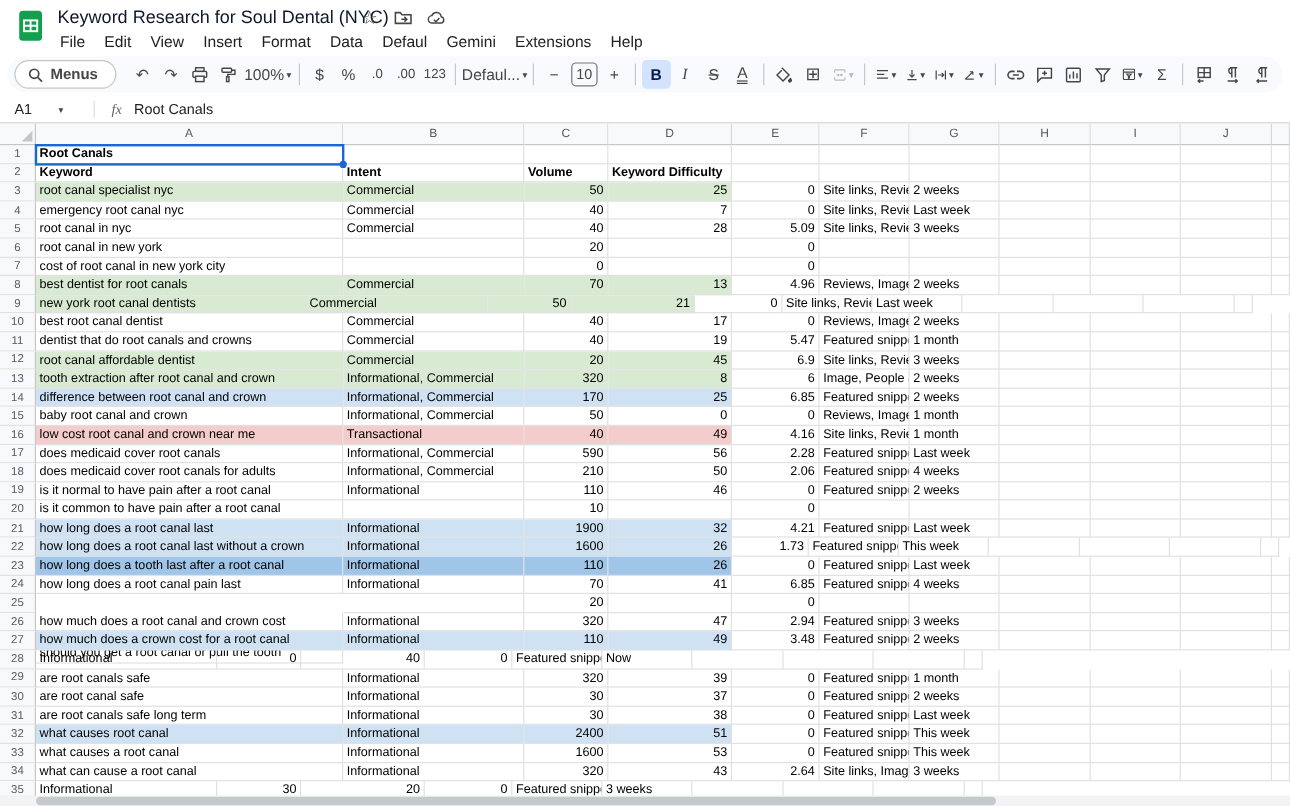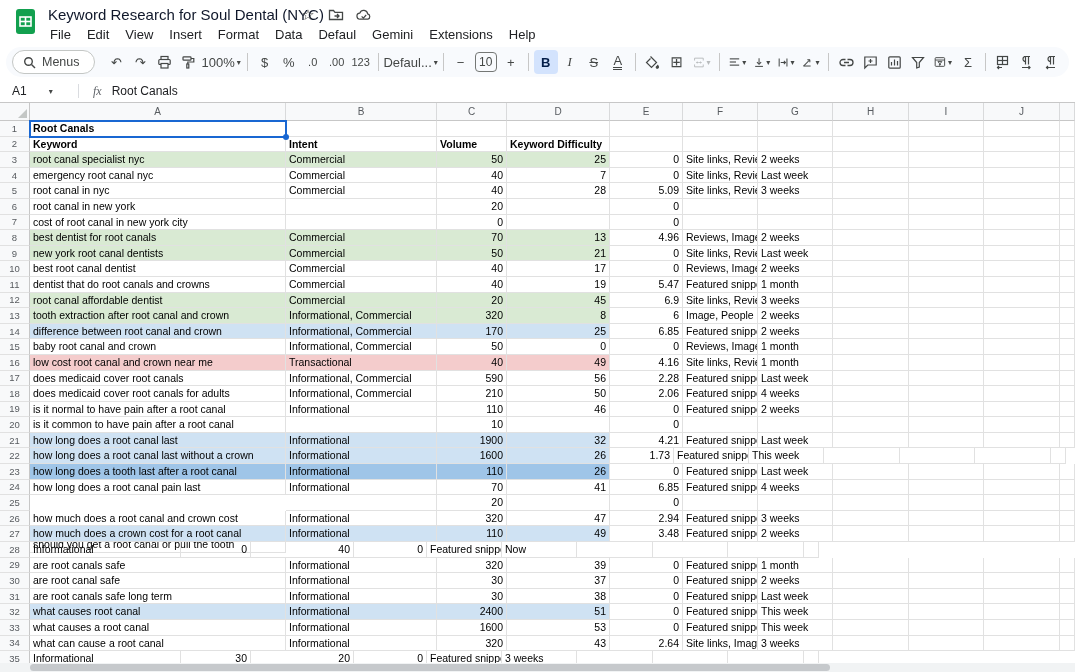--- a/index.html
+++ b/index.html
@@ -13,21 +13,21 @@
   .title { position:absolute; left:48px; top:6px; font-size:15px; color:#0f172a; white-space:nowrap; }
   .title-icons { position:absolute; left:300px; top:7px; display:flex; gap:12px; align-items:center; color:#444746; }
   .title-icons .tic { width:16px; height:16px; display:flex; align-items:center; justify-content:center; font-size:15px; cursor:pointer; }
   .menubar { position:absolute; left:42px; top:26px; display:flex; }
   .menu-item { font-size:13px; color:#202124; padding:1px 8px; border-radius:8px; cursor:pointer; }
 
   
   .toolbar { position:absolute; left:6px; right:6px; top:47px; height:30px; background:#f8fafd;
     border-radius:18px; display:flex; align-items:center; padding:0 6px; }
   .pill { display:flex; align-items:center; gap:6px; background:#fff; border:1px solid #c4c7c5;
-    border-radius:14px; height:24px; padding:0 14px 0 10px; margin-right:10px; }
+    border-radius:14px; height:24px; padding:0 14px 0 10px; margin-right:10px;font-weight:bold; }
   .pill span { font-size:12.5px; color:#444746; }
   .tbtn { min-width:24px; height:24px; display:flex; align-items:center; justify-content:center;
     border-radius:4px; color:#444746; font-size:13px; cursor:pointer; position:relative; }
   .tbtn svg { display:block; }
   .tbtn.wide { padding:0 4px; }
   .caret { font-size:8px; color:#444746; margin-left:2px; }
   .tdiv { width:1px; height:18px; background:#c7c7c7; margin:0 5px; }
   .glyph { font-size:13px; color:#444746; }
   .small-num { font-size:11px; color:#444746; }
   .active-b { background:#d3e3fd; font-weight:bold; color:#041e49; }
@@ -407,21 +407,21 @@
           <div class="cell num" style="width: 73px;">4.96</div>
           <div class="cell" style="width: 75px;">Reviews, Image</div>
           <div class="cell" style="width: 75px;">2 weeks</div>
           <div class="cell" style="width: 76px;"></div>
           <div class="cell" style="width: 75px;"></div>
           <div class="cell" style="width: 76px;"></div>
           <div class="cell" style="width: 15px;"></div>
         </div>
         <div class="row">
           <div class="rowhdr">9</div>
-          <div class="cell" style="width: 256px; background: rgb(217, 234, 211);">new york root canal dentists</div>
+          <div class="cell" style="width: 225px; background: rgb(217, 234, 211);">new york root canal dentists</div>
           <div class="cell" style="width: 151px; background: rgb(217, 234, 211);">Commercial</div>
           <div class="cell num" style="width: 70px; background: rgb(217, 234, 211);">50</div>
           <div class="cell num" style="width: 103px; background: rgb(217, 234, 211);">21</div>
           <div class="cell num" style="width: 73px;">0</div>
           <div class="cell" style="width: 75px;">Site links, Revie</div>
           <div class="cell" style="width: 75px;">Last week</div>
           <div class="cell" style="width: 76px;"></div>
           <div class="cell" style="width: 75px;"></div>
           <div class="cell" style="width: 76px;"></div>
           <div class="cell" style="width: 15px;"></div>

